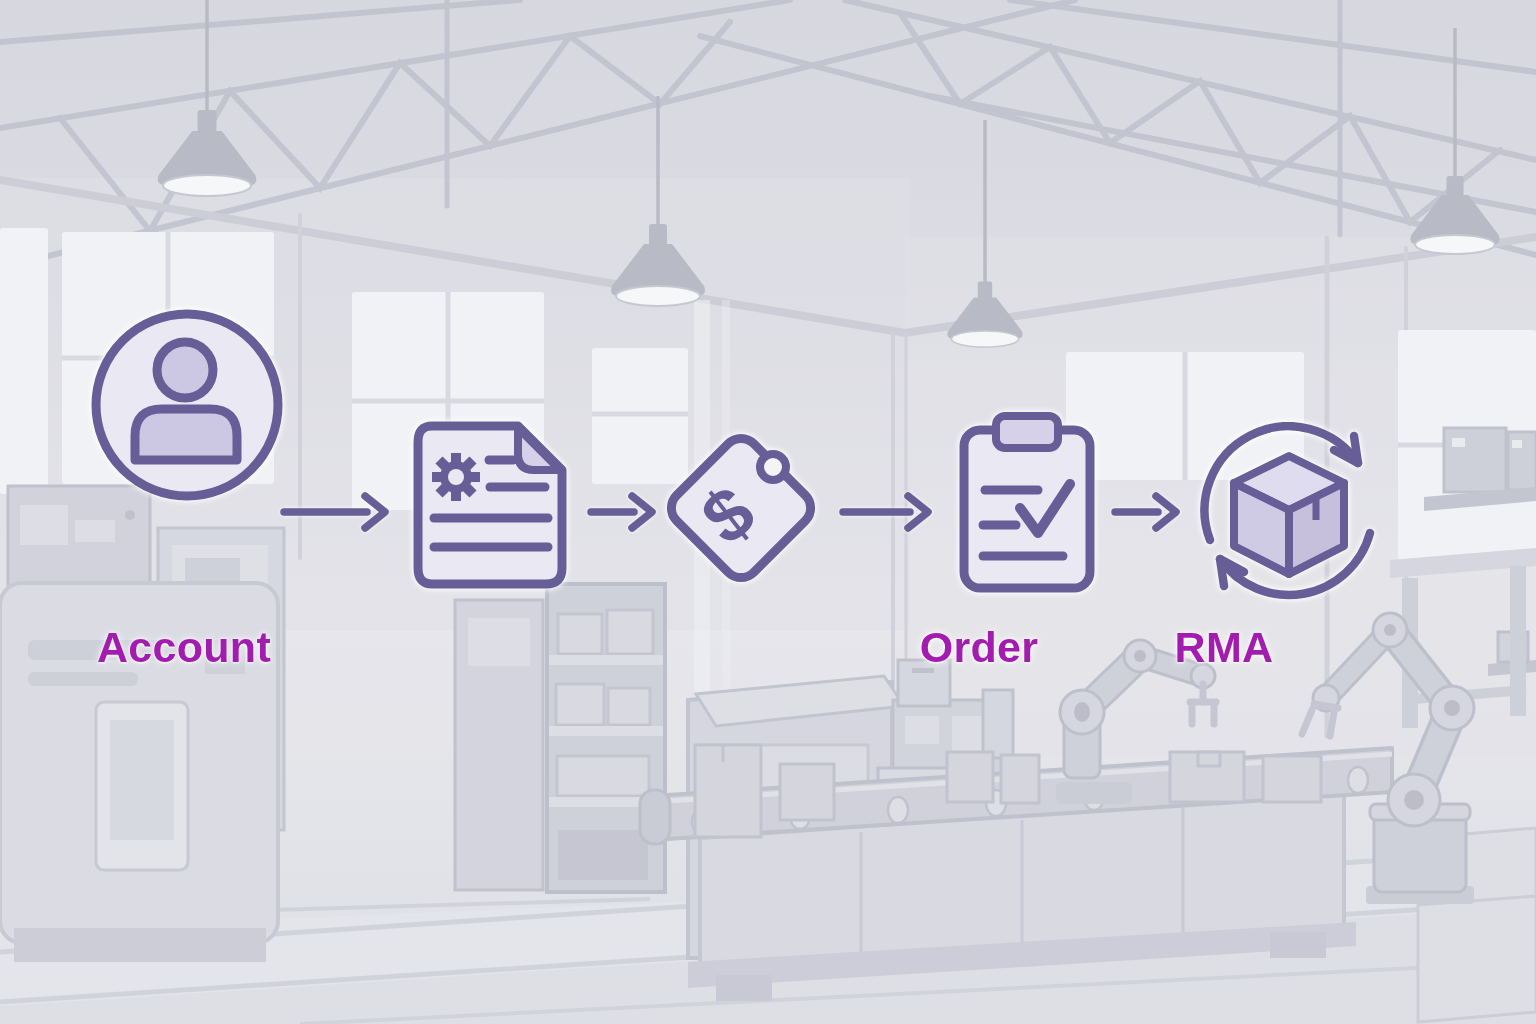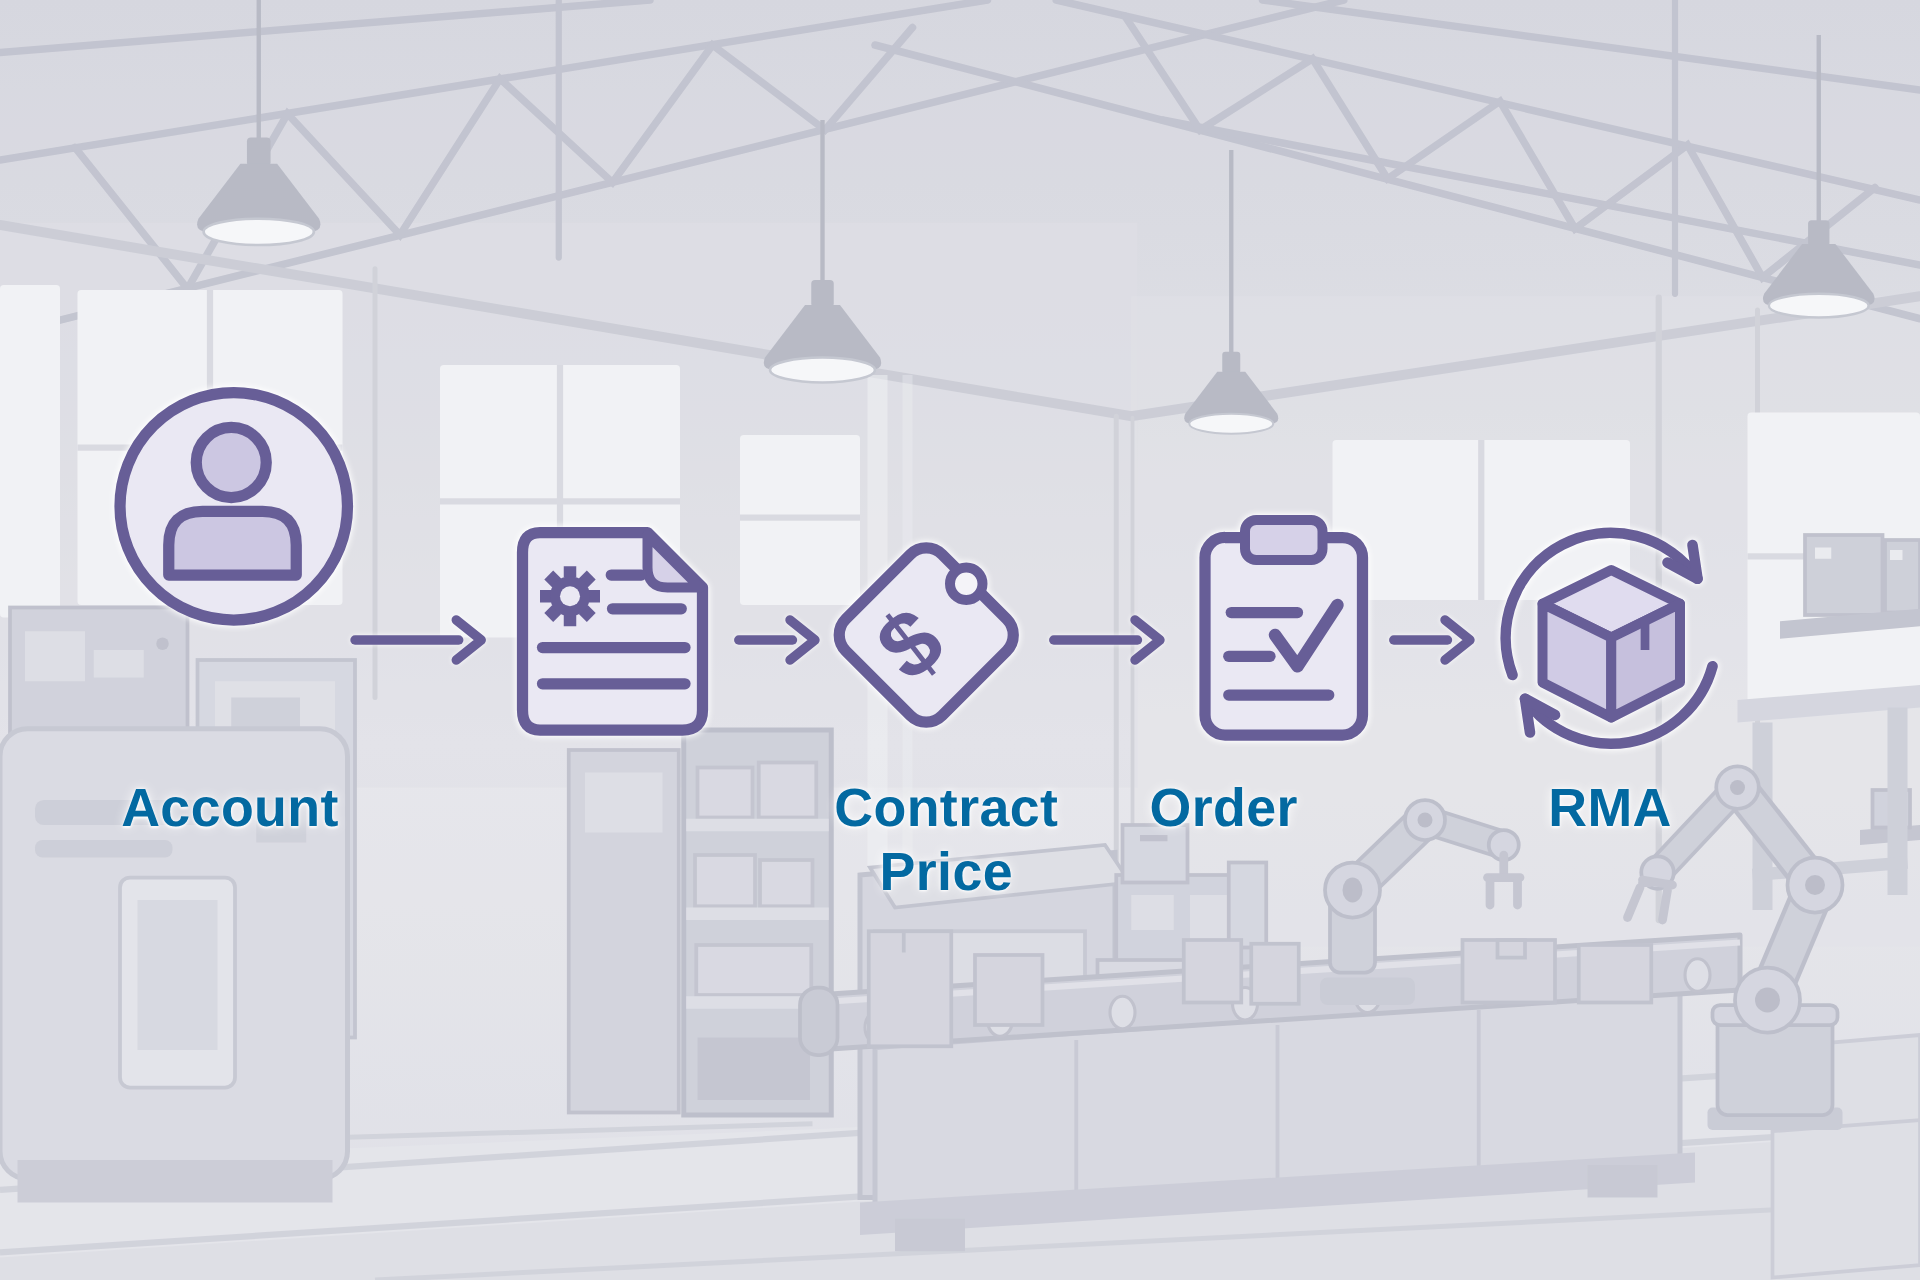--- a/index.html
+++ b/index.html
@@ -8,39 +8,39 @@
     background:#dcdde4;
     font-family:"Liberation Sans","DejaVu Sans",sans-serif;
   }
   #stage{position:absolute;inset:0;width:1536px;height:1024px;}
   #scene{position:absolute;left:0;top:0;}
   .flow{position:absolute;inset:0;}
   .icon{position:absolute;filter:drop-shadow(0 0 3px rgba(255,255,255,.9)) drop-shadow(0 0 1px rgba(255,255,255,.7));}
   .arrow{position:absolute;filter:drop-shadow(0 0 2px rgba(255,255,255,.85));}
   .label{
     position:absolute;transform:translateX(-50%);
-    color:#0369a1;font-size:43px;font-weight:bold;letter-spacing:.3px;
+    color:#a21caf;font-size:43px;font-weight:bold;letter-spacing:.3px;
     text-align:center;line-height:51px;white-space:nowrap;
     text-shadow:0 0 9px rgba(255,255,255,.95),0 0 3px rgba(255,255,255,.85),0 1px 2px rgba(255,255,255,.8);
   }
   #label-contract{white-space:normal;width:260px;}
   #icon-account{left:88px;top:306px;}
   #arrow-1{left:279px;top:488px;}
   #icon-doc{left:410px;top:420px;}
   #arrow-2{left:586px;top:488px;}
   #icon-tag{left:655px;top:418px;}
   #arrow-3{left:838px;top:488px;}
   #icon-clipboard{left:956px;top:412px;}
   #arrow-4{left:1110px;top:488px;}
   #icon-rma{left:1194px;top:416px;}
   #label-account{left:184px;top:622px;}
   #label-rfq{left:501px;top:622px;}
   #label-contract{left:757px;top:622px;}
   #label-order{left:979px;top:622px;}
-  #label-rma{left:1288px;top:622px;}
+  #label-rma{left:1224px;top:622px;}
 </style>
 </head>
 <body>
 
 <div id="stage">
 
   <svg id="scene" width="1536" height="1024" viewBox="0 0 1536 1024">
     <defs>
       <linearGradient id="bgGrad" x1="0" y1="0" x2="0" y2="1">
         <stop offset="0" stop-color="#cfd0da"></stop>
@@ -369,17 +369,16 @@
       </g>
       <g stroke="#675e97" stroke-width="8" stroke-linejoin="round">
         <polygon points="95,40 150,67 95,94 40,67" fill="#e0dcef"></polygon>
         <polygon points="40,67 95,94 95,158 40,130" fill="#d0cbe5"></polygon>
         <polygon points="150,67 95,94 95,158 150,130" fill="#c6c0dd"></polygon>
         <line x1="122" y1="80" x2="122" y2="104" stroke-width="7"></line>
       </g>
     </svg>
 
     <div id="label-account" class="label">Account</div>
-    <div id="label-contract" class="label">Contract Price</div>
     <div id="label-order" class="label">Order</div>
     <div id="label-rma" class="label">RMA</div>
   </div>
 </div>
 
 </body></html>

